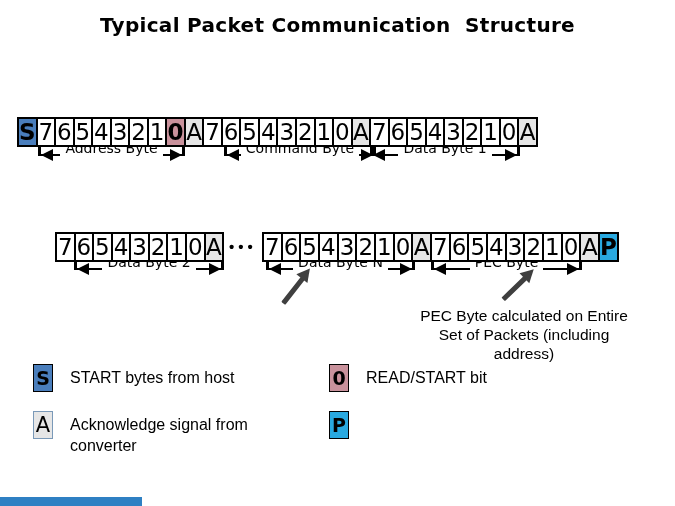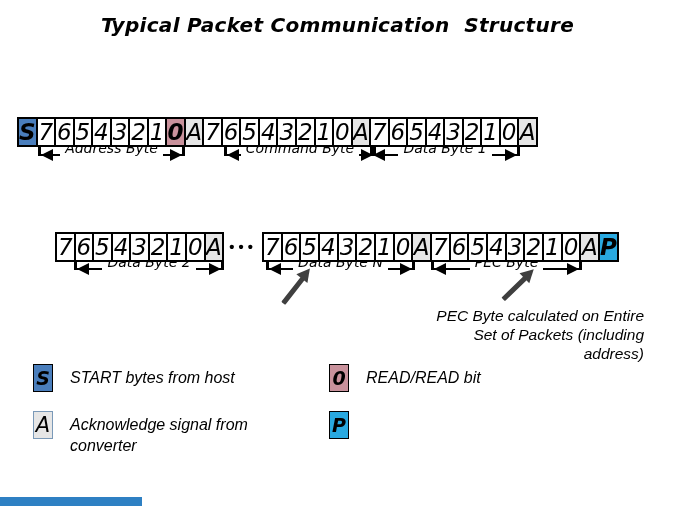--- a/index.html
+++ b/index.html
@@ -1,17 +1,17 @@
 <!DOCTYPE html>
 <html style="--start: #4a7ebc; --rw: #c9929c; --ack: #e6e6e6; --stop: #29a9e0; --footer: #2e80c3; --arrow: #3f3f3f;"><head>
 <meta charset="utf-8">
 <style>
   html,body{margin:0;padding:0;background:#fff;}
   .canvas{position:relative;width:675px;height:506px;background:#fff;overflow:hidden;
-          font-family:"Liberation Sans",sans-serif;color:#000;font-style:italic;}
+          font-family:"Liberation Sans",sans-serif;color:#000;}
 
   .title{position:absolute;left:0;right:0;top:13px;text-align:center;
          font-family:"DejaVu Sans",sans-serif;font-weight:bold;font-size:20px;
          letter-spacing:.3px;white-space:pre;}
 
   
   .dim{position:absolute;display:flex;align-items:flex-end;height:26px;margin-top:44px;}
   .tick{width:3px;height:26px;background:#000;flex:0 0 3px;}
   .dline{flex:1 1 0;height:2.5px;background:#000;position:relative;min-width:13px;}
   .dline.l::before{content:"";position:absolute;left:0;top:50%;transform:translateY(-50%);
@@ -166,31 +166,31 @@
       <div class="cell bit">2</div>
       <div class="cell bit">1</div>
       <div class="cell bit">0</div>
       <div class="cell ack">A</div>
       <div class="cell stop">P</div>
     </div>
 
   <div class="diag-arrow" style="left:283px;top:301px;width:33px;transform:rotate(-52deg);"></div>
   <div class="diag-arrow" style="left:503px;top:297px;width:32px;transform:rotate(-44deg);"></div>
 
-  <div class="note" style="left:404px;top:307px;width:240px;text-align:right;">PEC Byte calculated on Entire
+  <div class="note" style="left:404px;top:307px;width:240px;">PEC Byte calculated on Entire
 Set of Packets (including
 address)</div>
 
   <div class="legend-item" style="left:33px;top:364px;">
     <div class="lbox start">S</div>
     <div class="ltext">START bytes from host</div>
   </div>
   <div class="legend-item" style="left:329px;top:364px;">
     <div class="lbox rw">0</div>
-    <div class="ltext">READ/READ bit</div>
+    <div class="ltext">READ/START bit</div>
   </div>
   <div class="legend-item" style="left:33px;top:411px;">
     <div class="lbox ack">A</div>
     <div class="ltext">Acknowledge signal from
 converter</div>
   </div>
   <div class="legend-item" style="left:329px;top:411px;">
     <div class="lbox stop">P</div>
   </div>
 

